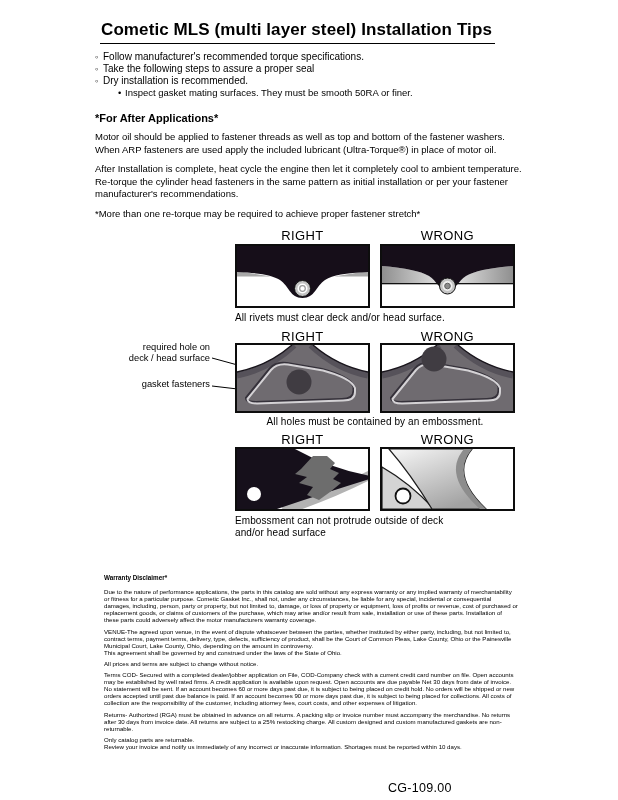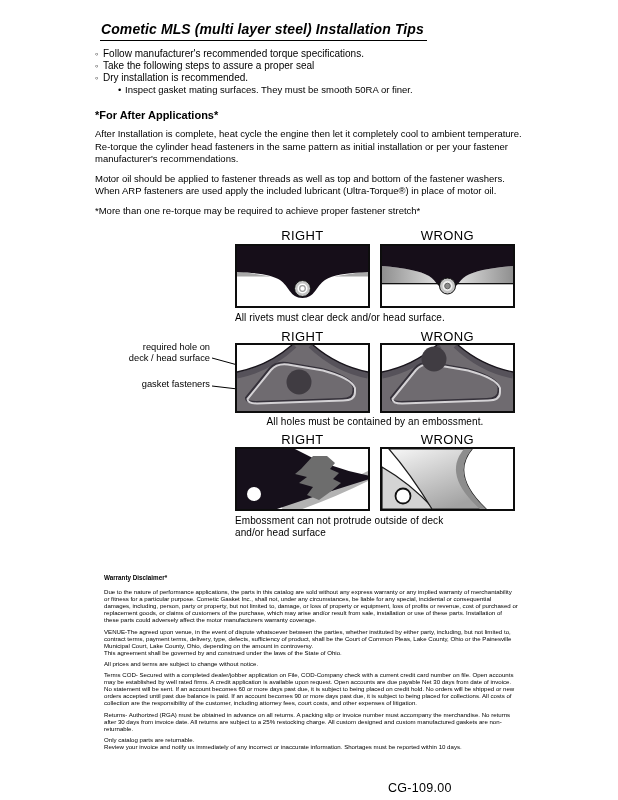--- a/index.html
+++ b/index.html
@@ -2,22 +2,22 @@
 <html><head>
 <meta charset="utf-8">
 <style>
   html,body{margin:0;padding:0;background:#ffffff;}
   #page{position:relative;width:618px;height:800px;background:#ffffff;overflow:hidden;
         font-family:"Liberation Sans",sans-serif;color:#000;}
 
   
   .content{position:absolute;left:95px;top:20px;width:440px;}
   .title{display:inline-block;margin-left:5px;padding:0 3px 3px 1px;
-         font-size:14px;font-weight:bold;letter-spacing:.1px;
-         border-bottom:1.6px solid #000;font-style:italic;}
+         font-size:17px;font-weight:bold;letter-spacing:.1px;
+         border-bottom:1.6px solid #000;}
   .blist{margin:7px 0 0 0;padding:0;list-style:none;font-size:10px;line-height:12px;}
   .blist li{position:relative;padding-left:8px;}
   .blist li::before{content:"\25E6";position:absolute;left:0;top:0;font-size:9.5px;}
   .sublist{margin:0;padding:0 0 0 23px;list-style:none;font-size:9.5px;line-height:12px;}
   .sublist li{position:relative;padding-left:7px;}
   .sublist li::before{content:"\2022";position:absolute;left:0;top:0;}
   .diesel-h{margin:13px 0 0 0;font-size:11px;font-weight:bold;}
   .para{margin:7px 0 0 0;font-size:9.5px;line-height:12.5px;width:437px;}
 
   
@@ -46,22 +46,22 @@
     <ul class="blist">
       <li>Follow manufacturer's recommended torque specifications.</li>
       <li>Take the following steps to assure a proper seal</li>
       <li>Dry installation is recommended.</li>
     </ul>
     <ul class="sublist">
       <li>Inspect gasket mating surfaces.  They must be smooth 50RA or finer.</li>
     </ul>
 
     <div class="diesel-h">*For After Applications*</div>
+    <p class="para">Motor oil should be applied to fastener threads as well as top and bottom of the fastener washers. When ARP fasteners are used apply the included lubricant (Ultra-Torque®) in place of motor oil.</p>
     <p class="para">After Installation is complete, heat cycle the engine then let it completely cool to ambient temperature. Re-torque the cylinder head fasteners in the same pattern as initial installation or per your fastener manufacturer's recommendations.</p>
-    <p class="para">Motor oil should be applied to fastener threads as well as top and bottom of the fastener washers. When ARP fasteners are used apply the included lubricant (Ultra-Torque®) in place of motor oil.</p>
     <p class="para">*More than one re-torque may be required to achieve proper fastener stretch*</p>
   </div>
 
   <div class="d-label" style="left:235px;top:228px;">RIGHT</div>
   <div class="d-label" style="left:380px;top:228px;">WRONG</div>
 
   <div class="d-box" style="left:235px;top:244px;height:64px;">
     <svg viewBox="0 0 131 60" preserveAspectRatio="none">
       <polygon points="0,25 34,30.5 0,30.5" fill="#a8a8a8"></polygon>
       <polygon points="131,25 97,30.5 131,30.5" fill="#a8a8a8"></polygon>

